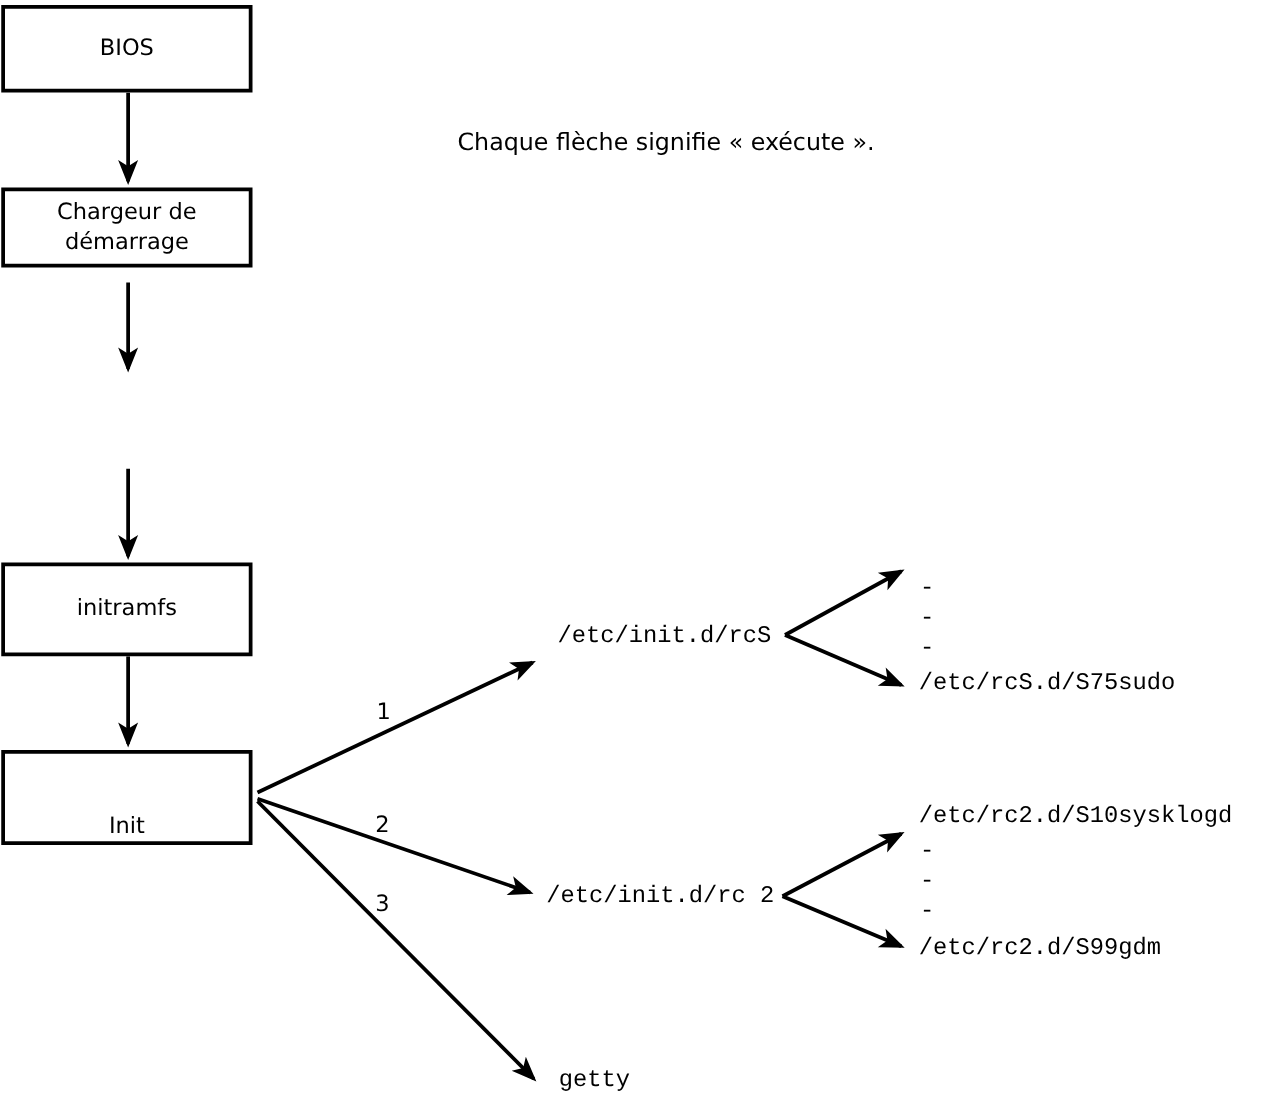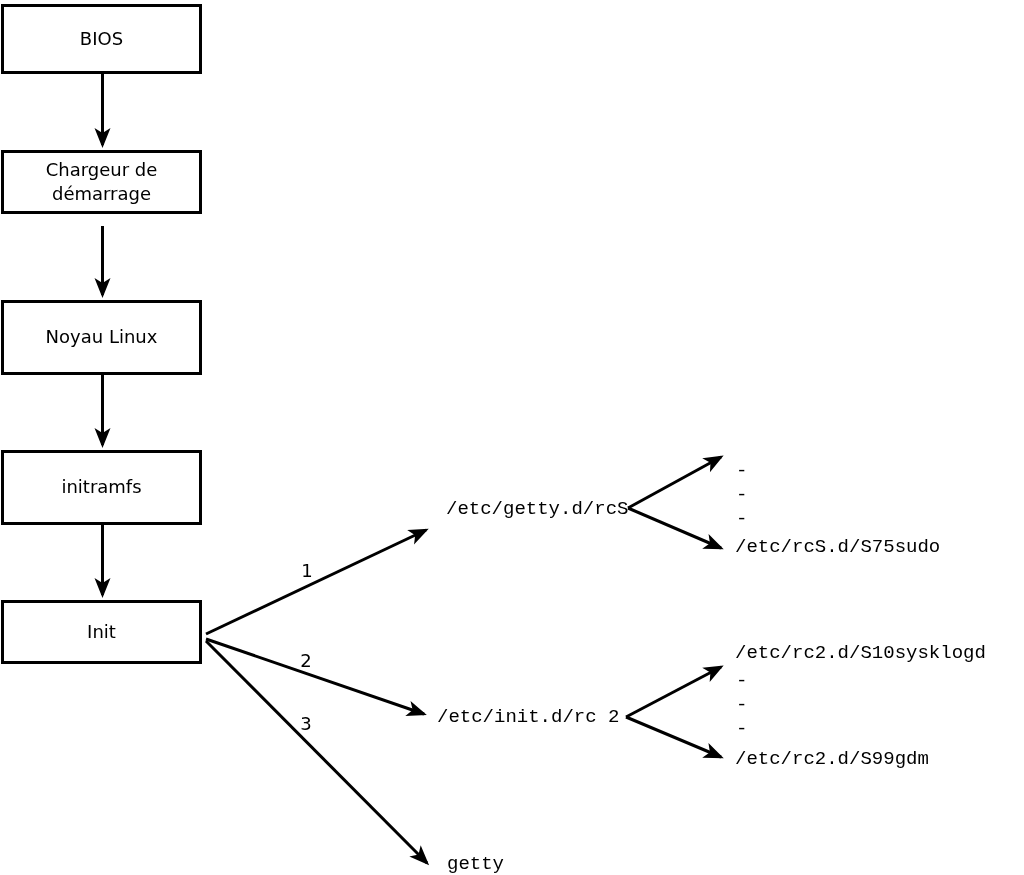--- a/index.html
+++ b/index.html
@@ -88,36 +88,34 @@
     <line x1="626" y1="717" x2="721" y2="667" stroke="#000" stroke-width="3" marker-end="url(#ah)"></line>
     <line x1="626" y1="717" x2="721" y2="757" stroke="#000" stroke-width="3" marker-end="url(#ah)"></line>
   </svg>
 
   <div class="box" style="top:4px;   height:70px;">
     <span class="label">BIOS</span>
   </div>
   <div class="box" style="top:150px; height:64px;">
     <span class="label">Chargeur de démarrage</span>
   </div>
-  <div class="box" style="top:300px; height:75px;">
-    <span class="label">Noyau Linux</span>
-  </div>
   <div class="box" style="top:450px; height:75px;">
     <span class="label">initramfs</span>
   </div>
-  <div class="box" style="top:600px; height:64px;">
+  <div class="box" style="top:600px; height:76px;align-items:flex-end;">
     <span class="label">Init</span>
   </div>
 
+  <div class="caption">Chaque flèche signifie « exécute ».</div>
 
   <div class="num" style="left:307px; top:570px;">1</div>
   <div class="num" style="left:306px; top:660px;">2</div>
   <div class="num" style="left:306px; top:723px;">3</div>
 
-  <div class="mono" style="left:446px; top:509px;">/etc/getty.d/rcS</div>
+  <div class="mono" style="left:446px; top:509px;">/etc/init.d/rcS</div>
   <div class="mono" style="left:437px; top:717px;">/etc/init.d/rc 2</div>
   <div class="mono" style="left:447px; top:864px;">getty</div>
 
   <div class="mono" style="left:736px; top:471px;">-</div>
   <div class="mono" style="left:736px; top:495px;">-</div>
   <div class="mono" style="left:736px; top:519px;">-</div>
   <div class="mono" style="left:735px; top:547px;">/etc/rcS.d/S75sudo</div>
 
   <div class="mono" style="left:735px; top:653px;">/etc/rc2.d/S10sysklogd</div>
   <div class="mono" style="left:736px; top:681px;">-</div>

